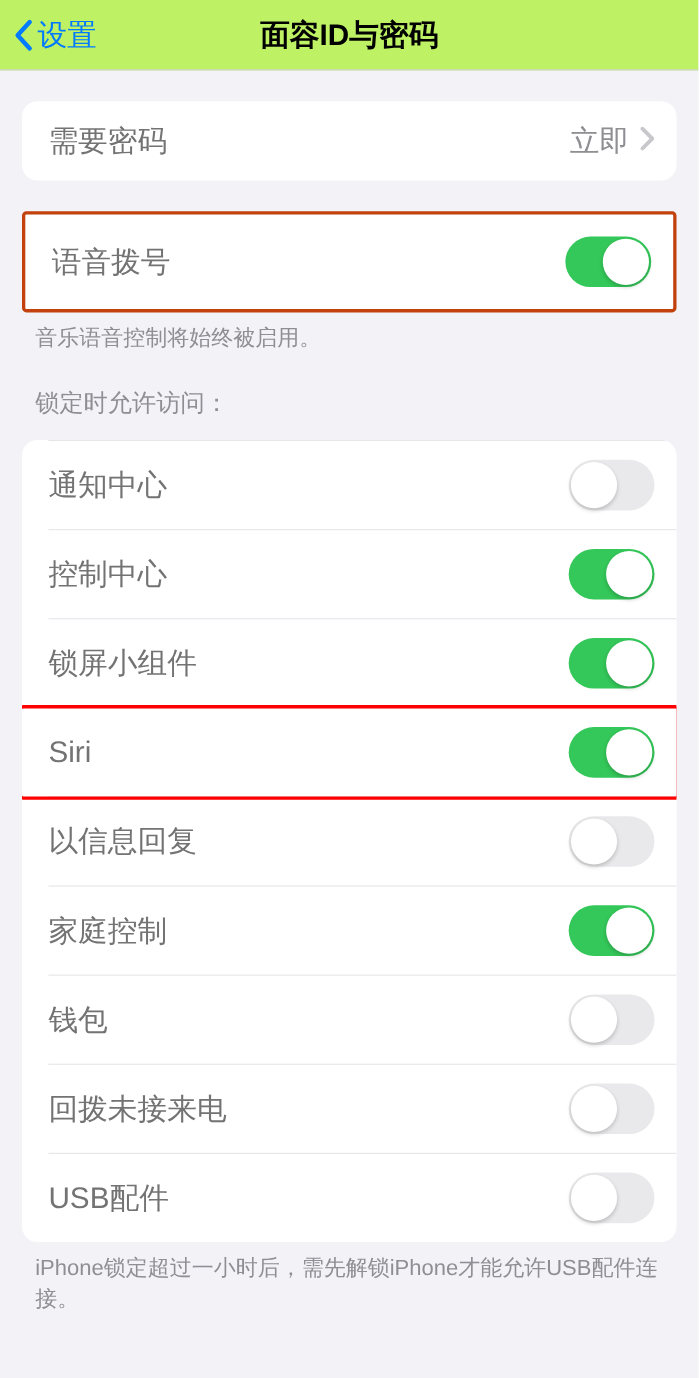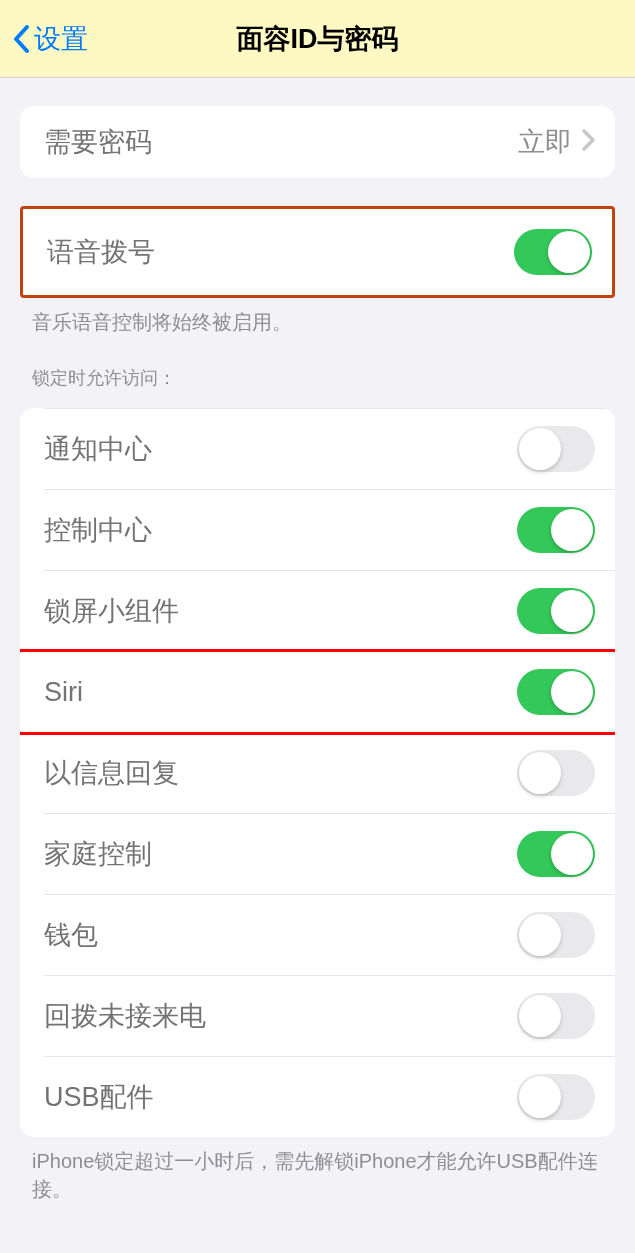--- a/index.html
+++ b/index.html
@@ -8,22 +8,22 @@
       box-sizing: border-box;
     }
     body {
       font-family: -apple-system, BlinkMacSystemFont, "PingFang SC", "Helvetica Neue", sans-serif;
       background: #f2f2f7;
       width: 635px;
       height: 1253px;
       overflow: hidden;
     }
     .header {
-      background: #fef9c3;
-      height: 78px;
+      background: #bef264;
+      height: 64px;
       display: flex;
       align-items: center;
       position: relative;
       border-bottom: 1px solid #d1d1d6;
     }
     .back-button {
       display: flex;
       align-items: center;
       color: #007aff;
       font-size: 27px;
@@ -87,21 +87,21 @@
       background: #e5e5ea;
       margin-left: 24px;
     }
     .footer-text {
       font-size: 20px;
       color: #8e8e93;
       padding: 10px 32px 0 32px;
       line-height: 1.4;
     }
     .section-header {
-      font-size: 18px;
+      font-size: 22px;
       color: #8e8e93;
       padding: 30px 32px 10px 32px;
     }
     .toggle {
       position: relative;
       width: 78px;
       height: 46px;
       border-radius: 23px;
       cursor: pointer;
       transition: background 0.2s;

